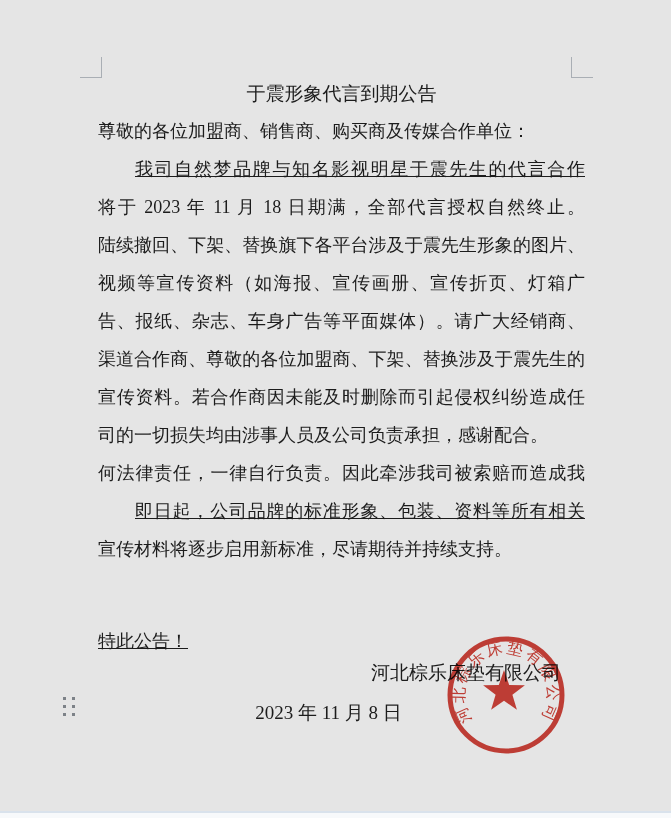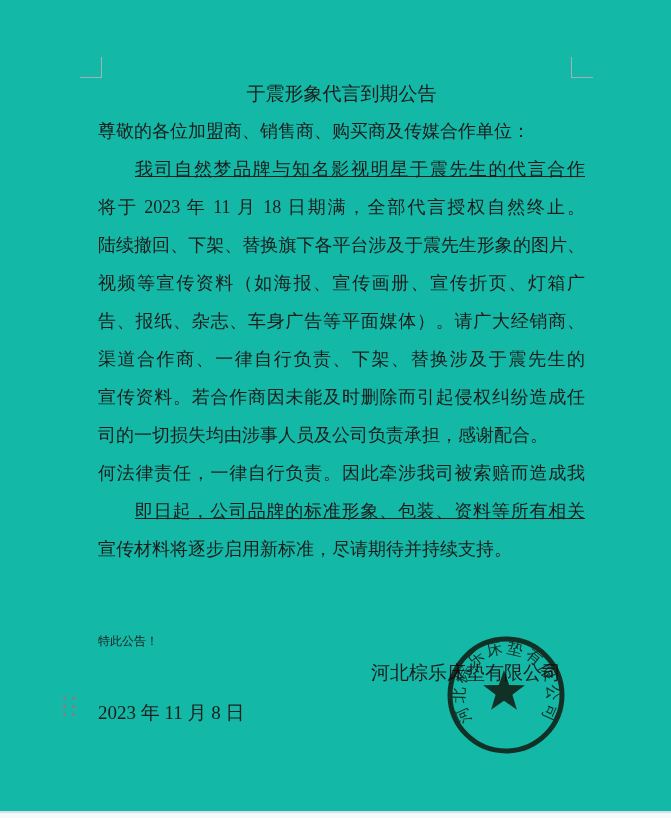--- a/index.html
+++ b/index.html
@@ -1,41 +1,41 @@
 <!DOCTYPE html>
 <html><head>
 <meta charset="utf-8">
 <style>
   * { margin:0; padding:0; box-sizing:border-box; }
   html,body { background:#ffffff; }
   .page {
     position:relative;
     width:671px; height:818px;
-    background:#14b8a6;
+    background:#e5e5e5;
     overflow:hidden;
     font-family:"Liberation Serif","DejaVu Serif",serif;
     color:#1c1c1c;
   }
   
   .mark { position:absolute; background:#a9aeb4; }
   .mark.tl-v { left:101px; top:57px; width:1px; height:21px; }
   .mark.tl-h { left:80px;  top:77px; width:22px; height:1px; }
   .mark.tr-v { left:571px; top:57px; width:1px; height:21px; }
   .mark.tr-h { left:571px; top:77px; width:22px; height:1px; }
 
   .content { position:absolute; left:98px; top:76px; width:487px; }
   .doc-title { font-size:19px; line-height:36px; text-align:center; font-weight:400; }
   .salutation { font-size:18px; line-height:38px; }
   .line { font-size:18px; line-height:38px; white-space:nowrap; }
   .line.just { white-space:normal; text-align:justify; text-align-last:justify; }
   .line.indent { text-indent:37px;text-decoration:underline; }
 
-  .closing { position:absolute; left:98px; top:622px; font-size:12px; line-height:38px; }
+  .closing { position:absolute; left:98px; top:622px; font-size:18px; line-height:38px;text-decoration:underline; }
   .sig-company { position:absolute; left:98px; top:654px; width:463px; text-align:right; font-size:19px; line-height:38px; }
-  .sig-date    { position:absolute; left:98px; top:694px; width:461px; text-align:left; font-size:19px; line-height:38px; }
+  .sig-date    { position:absolute; left:98px; top:694px; width:461px; text-align:center; font-size:19px; line-height:38px; }
 
   
   .dots { position:absolute; left:63px; top:697px; display:grid;
           grid-template-columns:3px 3px; grid-auto-rows:3px; gap:5px 6px; }
   .dots span { width:3px; height:3px; background:#7d8288; display:block; }
 
   
   .seal { position:absolute; left:441px; top:630px; width:130px; height:130px;
           opacity:.92; mix-blend-mode:multiply; }
 
@@ -55,21 +55,21 @@
 
   <div class="content">
     <div class="doc-title">于震形象代言到期公告</div>
     <div class="salutation">尊敬的各位加盟商、销售商、购买商及传媒合作单位：</div>
     <div id="body-lines">
         <div class="line indent just">我司自然梦品牌与知名影视明星于震先生的代言合作</div>
         <div class="line just">将于 2023 年 11 月 18 日期满，全部代言授权自然终止。</div>
         <div class="line just">陆续撤回、下架、替换旗下各平台涉及于震先生形象的图片、</div>
         <div class="line just">视频等宣传资料（如海报、宣传画册、宣传折页、灯箱广</div>
         <div class="line just">告、报纸、杂志、车身广告等平面媒体）。请广大经销商、</div>
-        <div class="line just">渠道合作商、一律自行负责、下架、替换涉及于震先生的</div>
+        <div class="line just">渠道合作商、尊敬的各位加盟商、下架、替换涉及于震先生的</div>
         <div class="line just">宣传资料。若合作商因未能及时删除而引起侵权纠纷造成任</div>
         <div class="line">司的一切损失均由涉事人员及公司负责承担，感谢配合。</div>
         <div class="line just">何法律责任，一律自行负责。因此牵涉我司被索赔而造成我</div>
         <div class="line indent just">即日起，公司品牌的标准形象、包装、资料等所有相关</div>
         <div class="line">宣传材料将逐步启用新标准，尽请期待并持续支持。</div>
       </div>
   </div>
 
   <div class="closing">特此公告！</div>
   <div class="sig-company">河北棕乐床垫有限公司</div>

